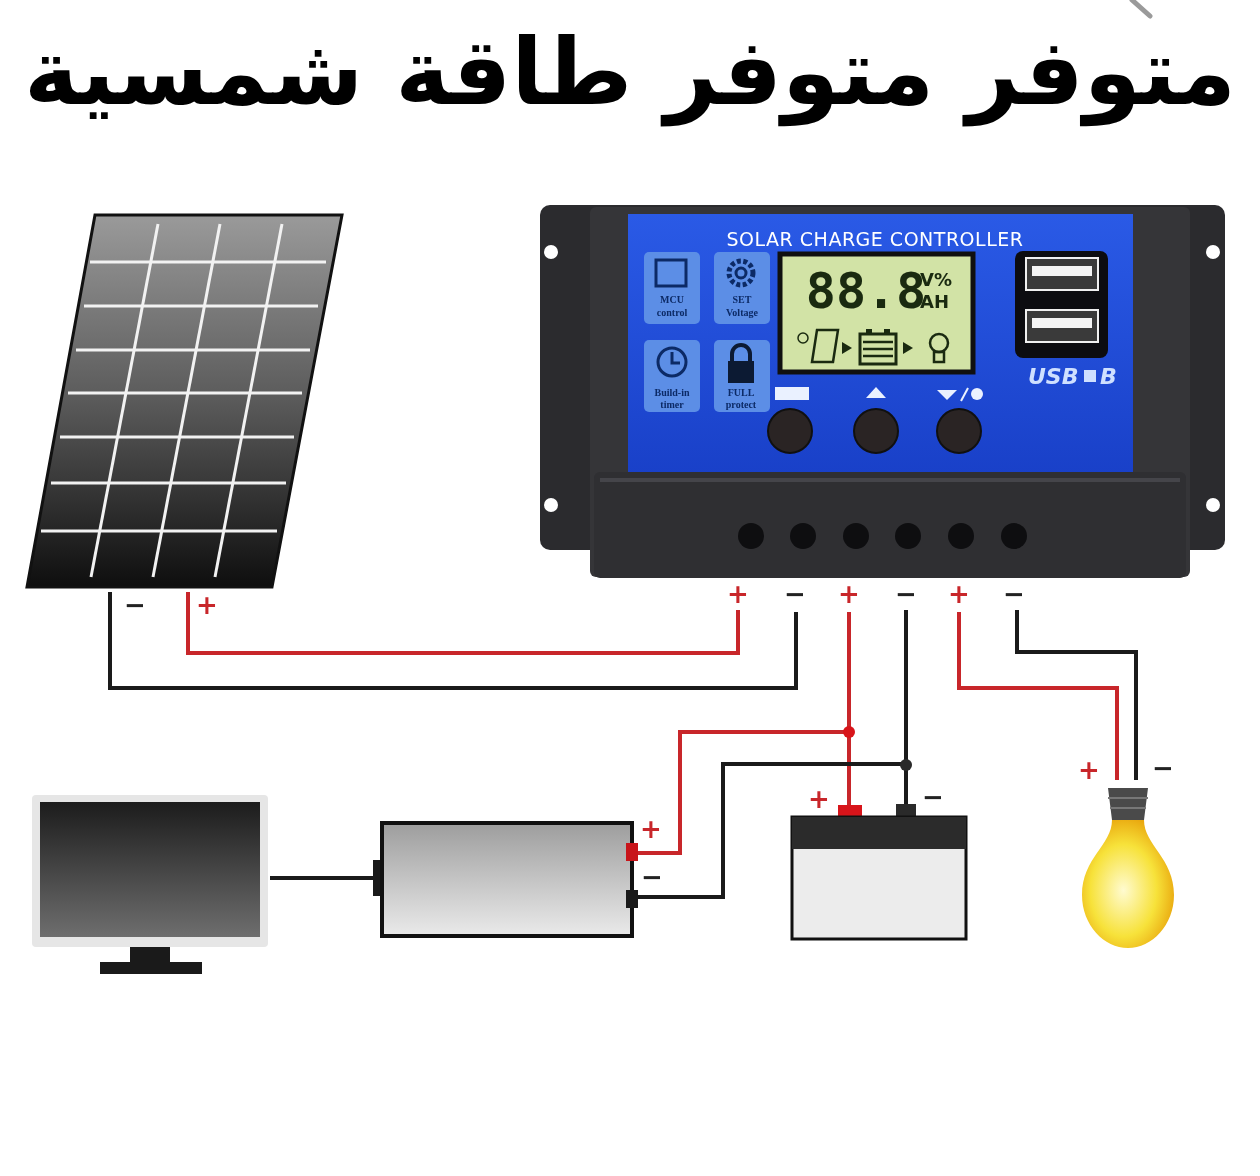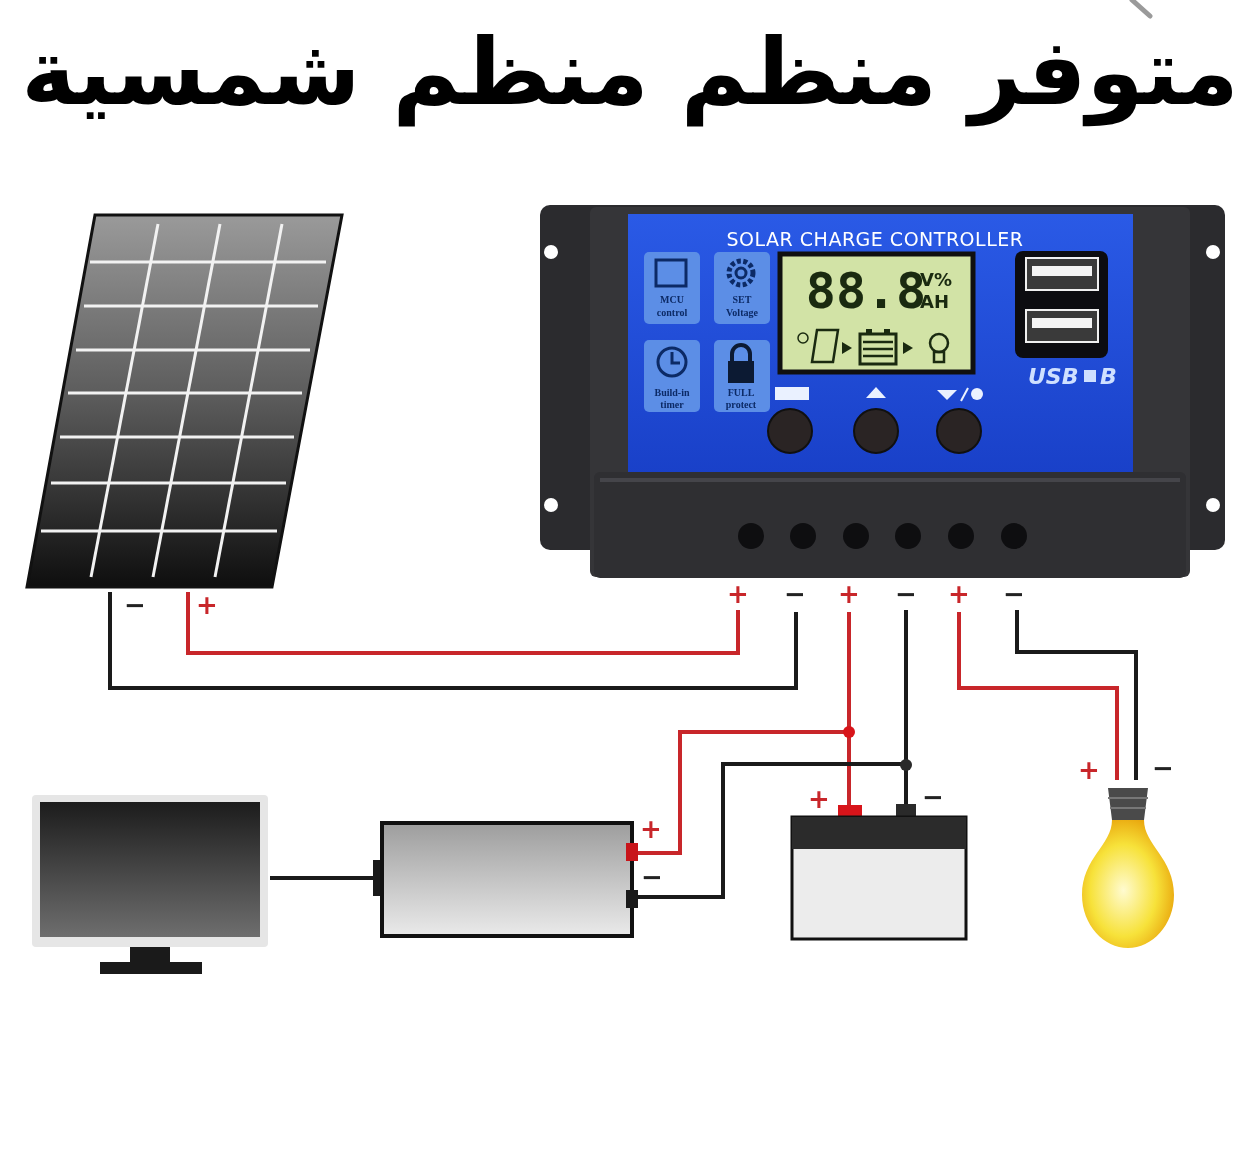--- a/index.html
+++ b/index.html
@@ -9,21 +9,21 @@
   .ctrl-title{font-family:"DejaVu Sans",sans-serif;font-size:19px;fill:#ffffff;letter-spacing:0.5px;}
   .seg{font-family:"DejaVu Sans Mono",monospace;font-weight:bold;fill:#1a2a10;}
   .unit{font-family:"DejaVu Sans",sans-serif;font-weight:bold;fill:#1a2a10;font-size:18px;}
   .tile-label{font-family:"Liberation Serif",serif;font-size:10px;fill:#0c2a66;font-weight:bold;}
   .pol{font-family:"DejaVu Sans",sans-serif;font-weight:bold;font-size:26px;}
   .usb-txt{font-family:"DejaVu Sans",sans-serif;font-style:italic;font-weight:bold;font-size:22px;fill:#cfe0ff;}
 </style>
 </head>
 <body>
 
-<div class="title">متوفر منظم منظم شمسية</div>
+<div class="title">متوفر متوفر طاقة شمسية</div>
 
 <svg class="diagram" width="1260" height="1176" viewBox="0 0 1260 1176">
   <defs>
     <linearGradient id="panelGrad" x1="0" y1="0" x2="0" y2="1">
       <stop offset="0" stop-color="#9a9a9a"></stop>
       <stop offset="0.5" stop-color="#5a5a5a"></stop>
       <stop offset="1" stop-color="#0e0e0e"></stop>
     </linearGradient>
     <linearGradient id="faceGrad" x1="0" y1="0" x2="0" y2="1">
       <stop offset="0" stop-color="#2a5ae6"></stop>

